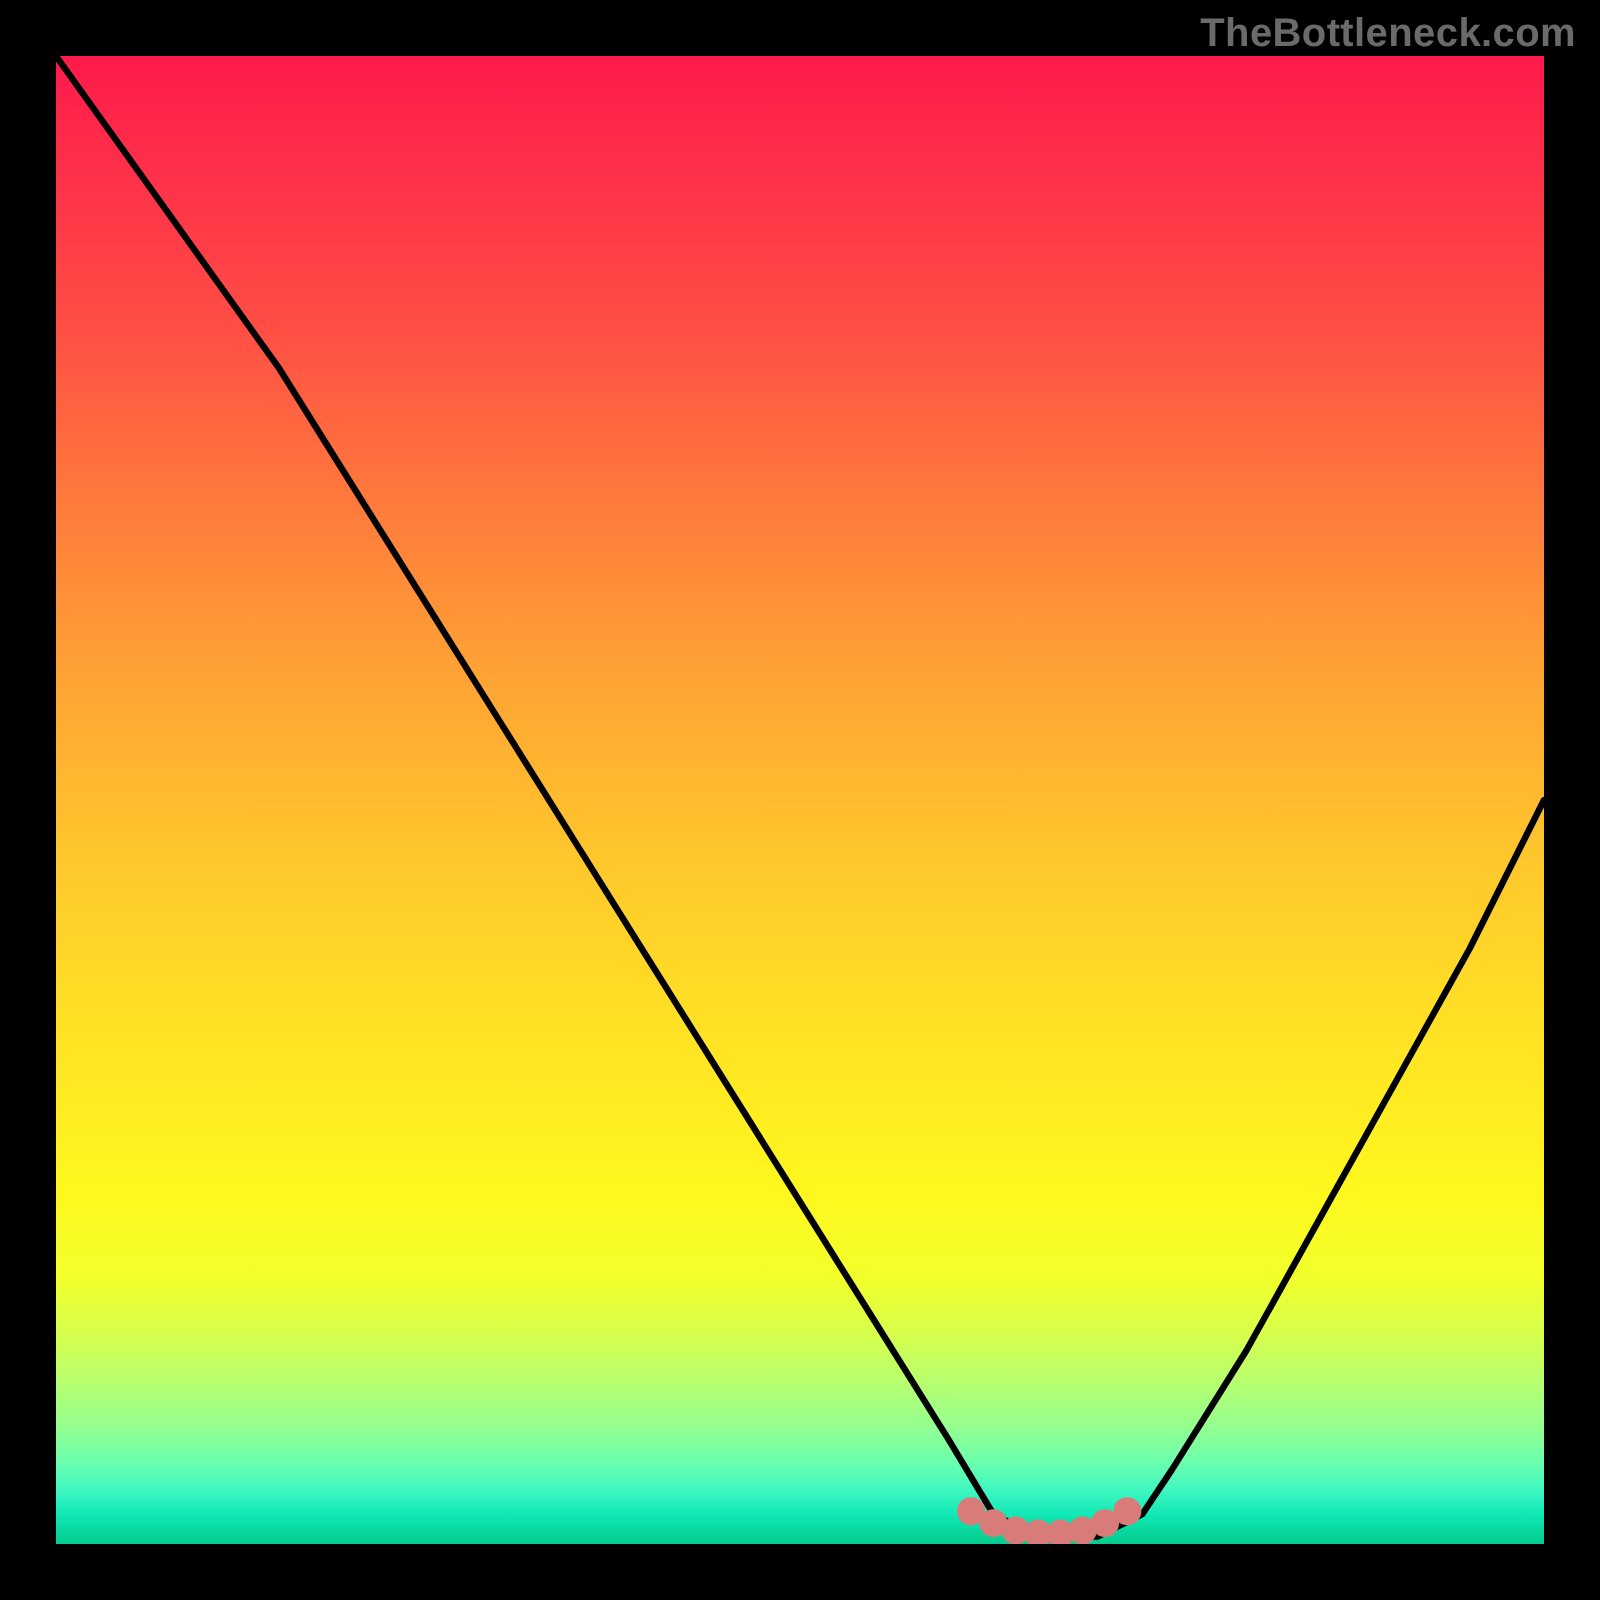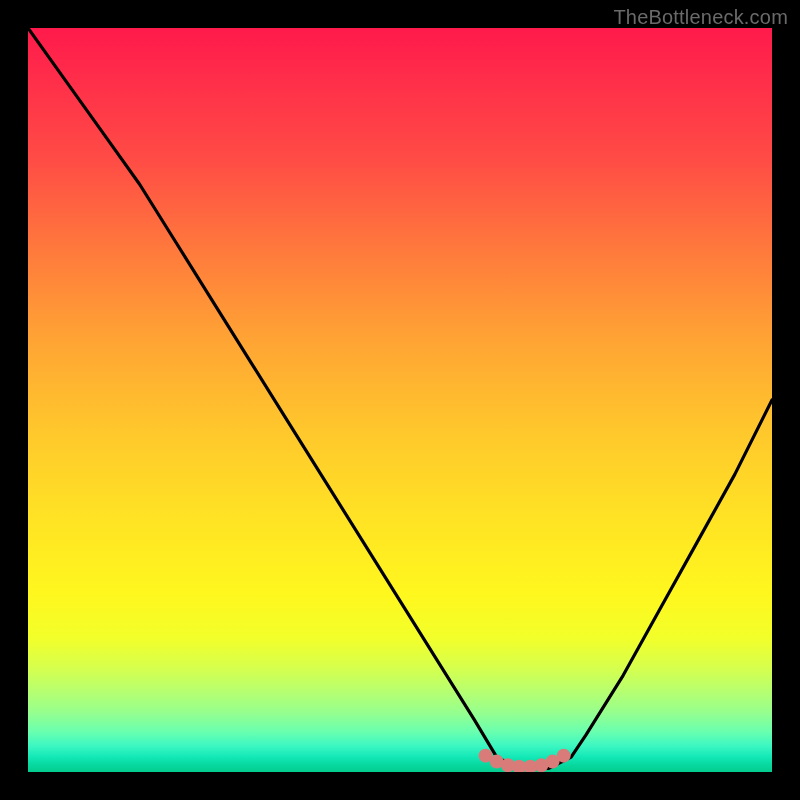--- a/index.html
+++ b/index.html
@@ -11,20 +11,21 @@
     overflow: hidden;
     font-family: Arial, Helvetica, sans-serif;
   }
   .frame {
     position: absolute;
     left: 0;
     top: 0;
     width: 800px;
     height: 800px;
     background: #000;
+    font-weight: bold;
   }
   .plot-area {
     position: absolute;
     left: 28px;
     top: 28px;
     width: 744px;
     height: 744px;
     overflow: hidden;
   }
   .gradient {

